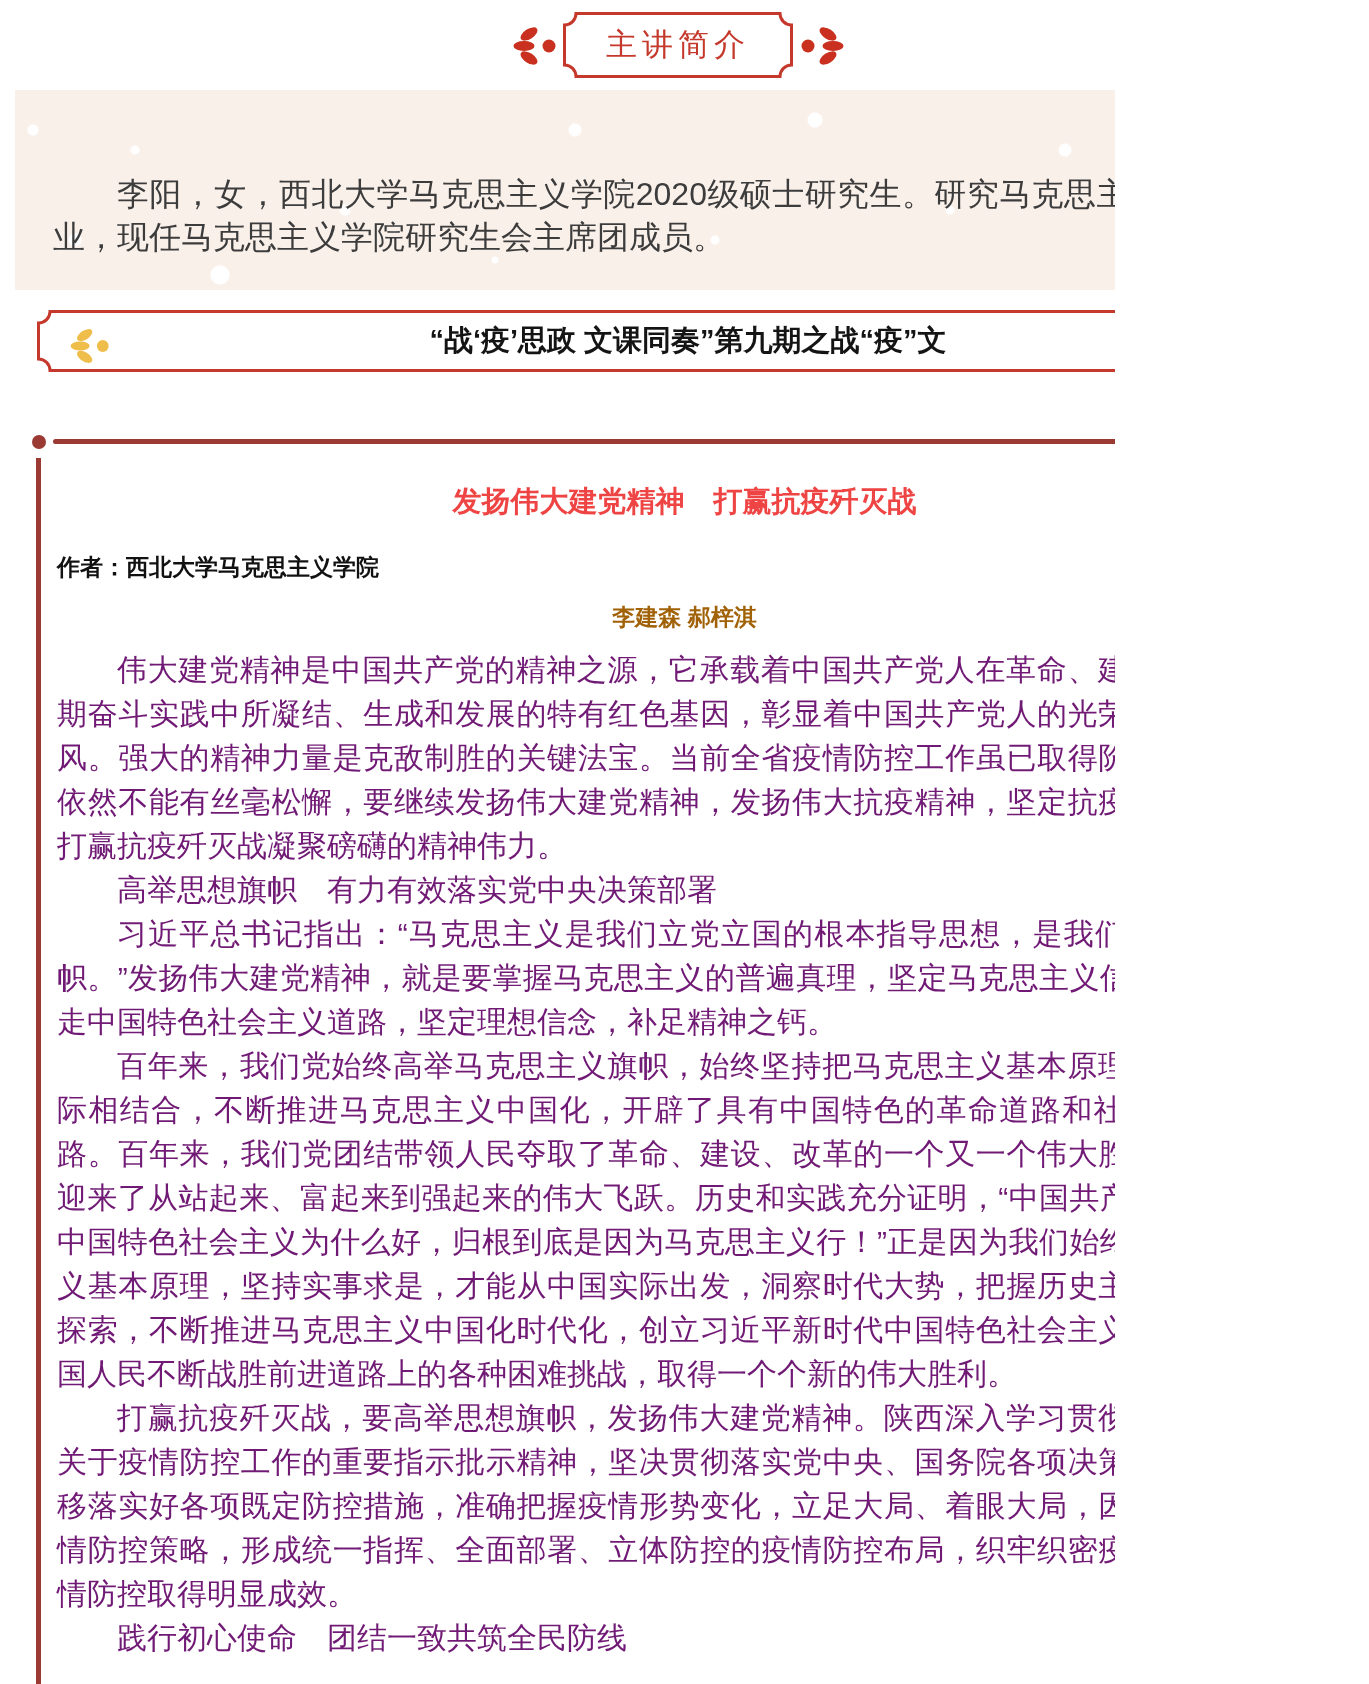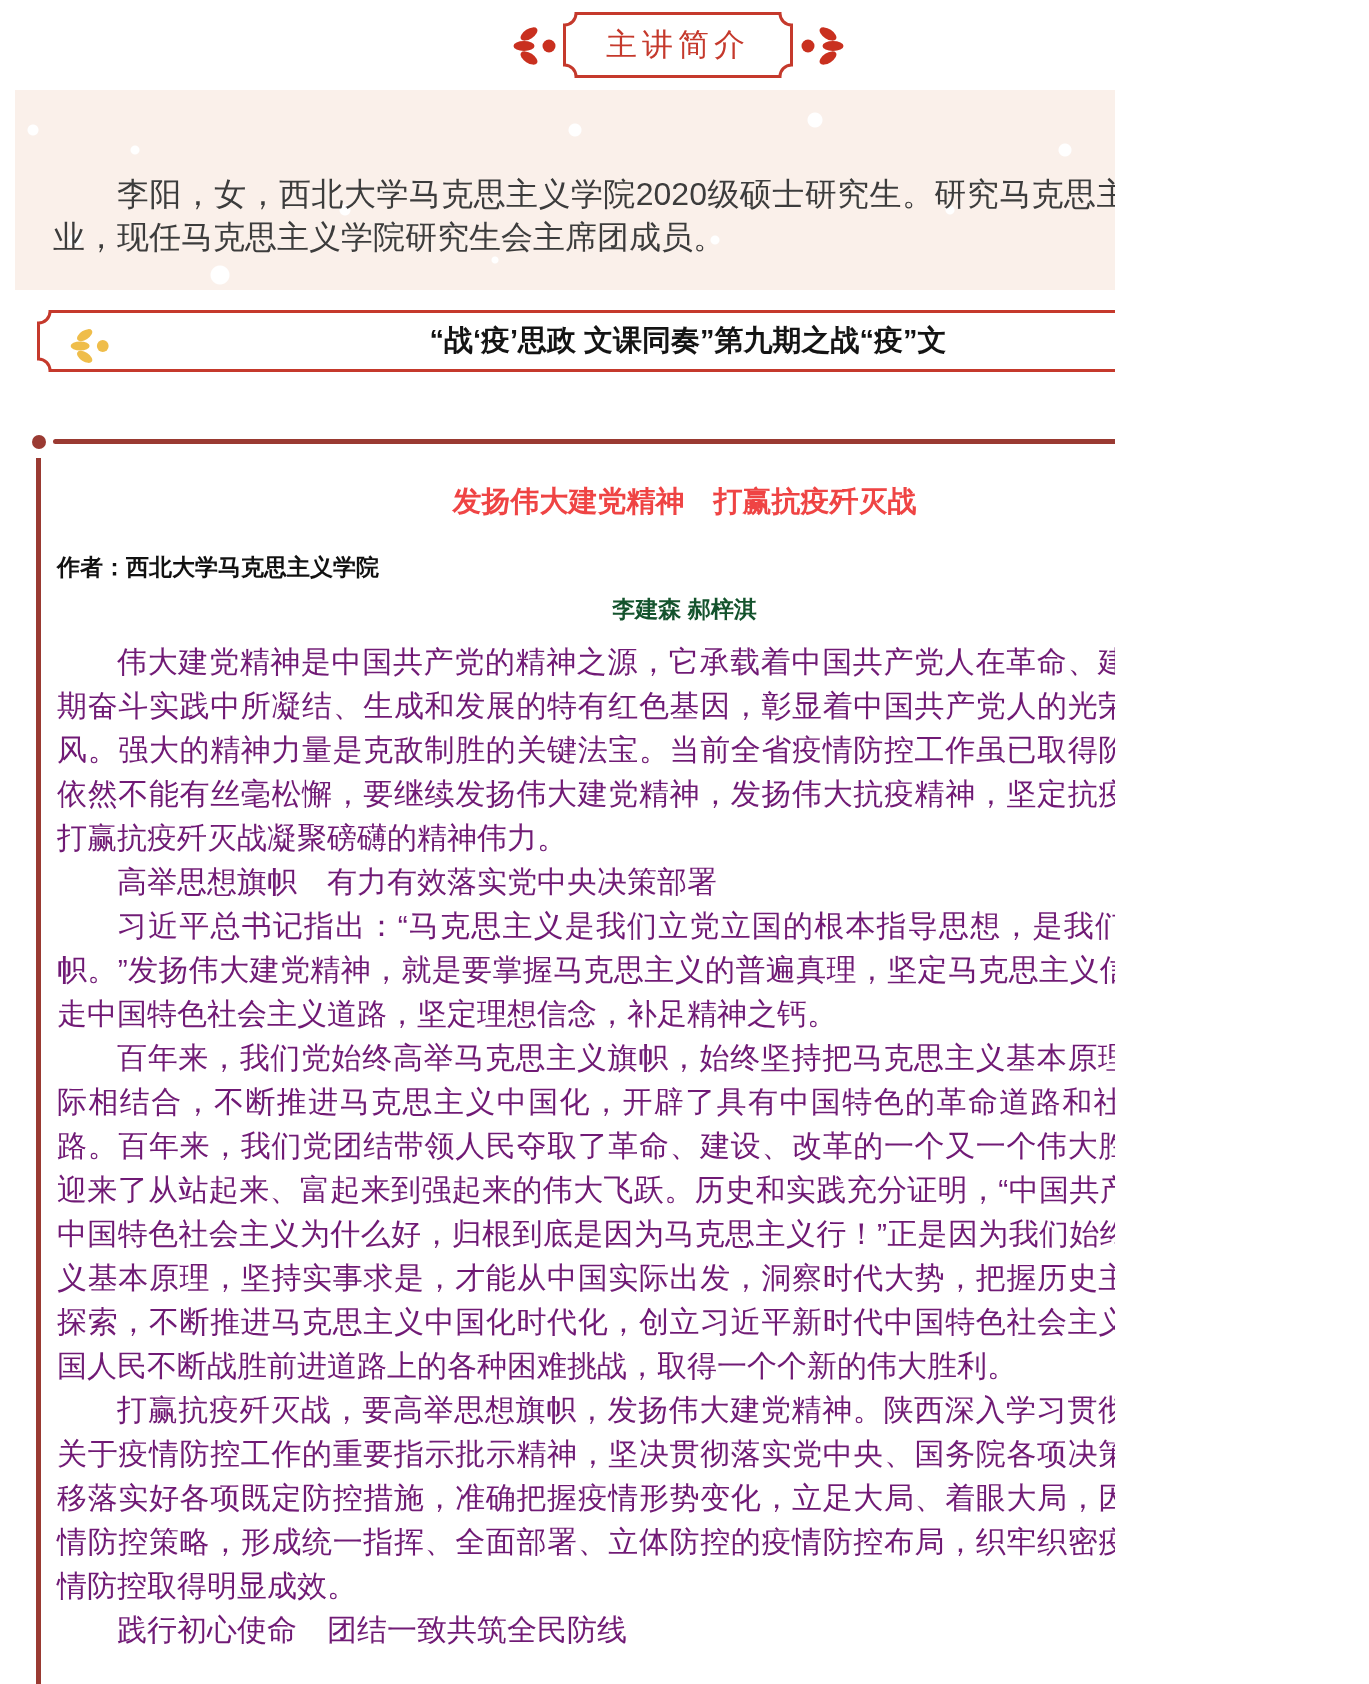--- a/index.html
+++ b/index.html
@@ -49,21 +49,21 @@
   .frame-piece { position:absolute; background:#9a3a32; }
   #rule-top   { left:53px;  top:439px; width:1277px; height:5px; border-radius:3px; }
   #dot-left   { left:32px;  top:435px; width:14px; height:14px; border-radius:50%; }
   #vline-left { left:36px;  top:458px; width:5px;  height:1226px; }
   #dot-right  { left:1339px;top:436px; width:14px; height:14px; border-radius:50%; }
   #tick-right { left:1344px;top:458px; width:5px;  height:15px; }
   
   #article { position:absolute; left:57px; top:445px; width:1255px; color:#2a2a2a; }
   .article-title  { margin:38px 0 0 0; text-align:center; font-size:29px; line-height:36px; font-weight:bold; color:#ef4444; }
   .article-byline { margin:33px 0 0 0; text-align:left; font-size:23px; line-height:30px; font-weight:bold; color:#111; }
-  .article-authors{ margin:12px 0 0 0; text-align:center; font-size:23px; line-height:30px; font-weight:bold; color:#14532d; }
+  .article-authors{ margin:20px 0 0 0; text-align:center; font-size:23px; line-height:30px; font-weight:bold; color:#a16207; }
   #article-body { margin-top:16px; }
   #article-body p {
     margin:0; font-size:30px; line-height:44px;
     text-align:justify; text-indent:2em; color:#701a75;
   }
 </style>
 </head>
 <body>
 
 <div id="page">

